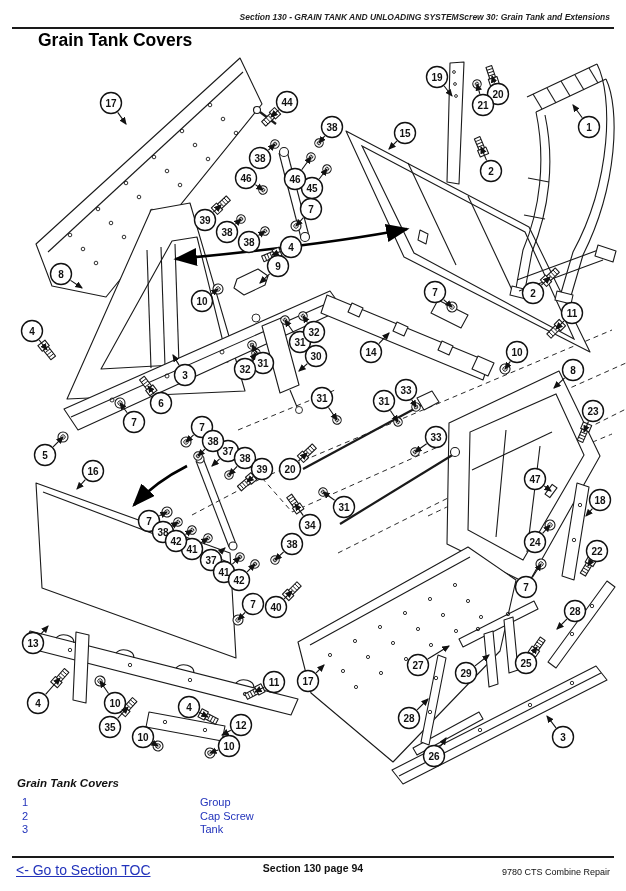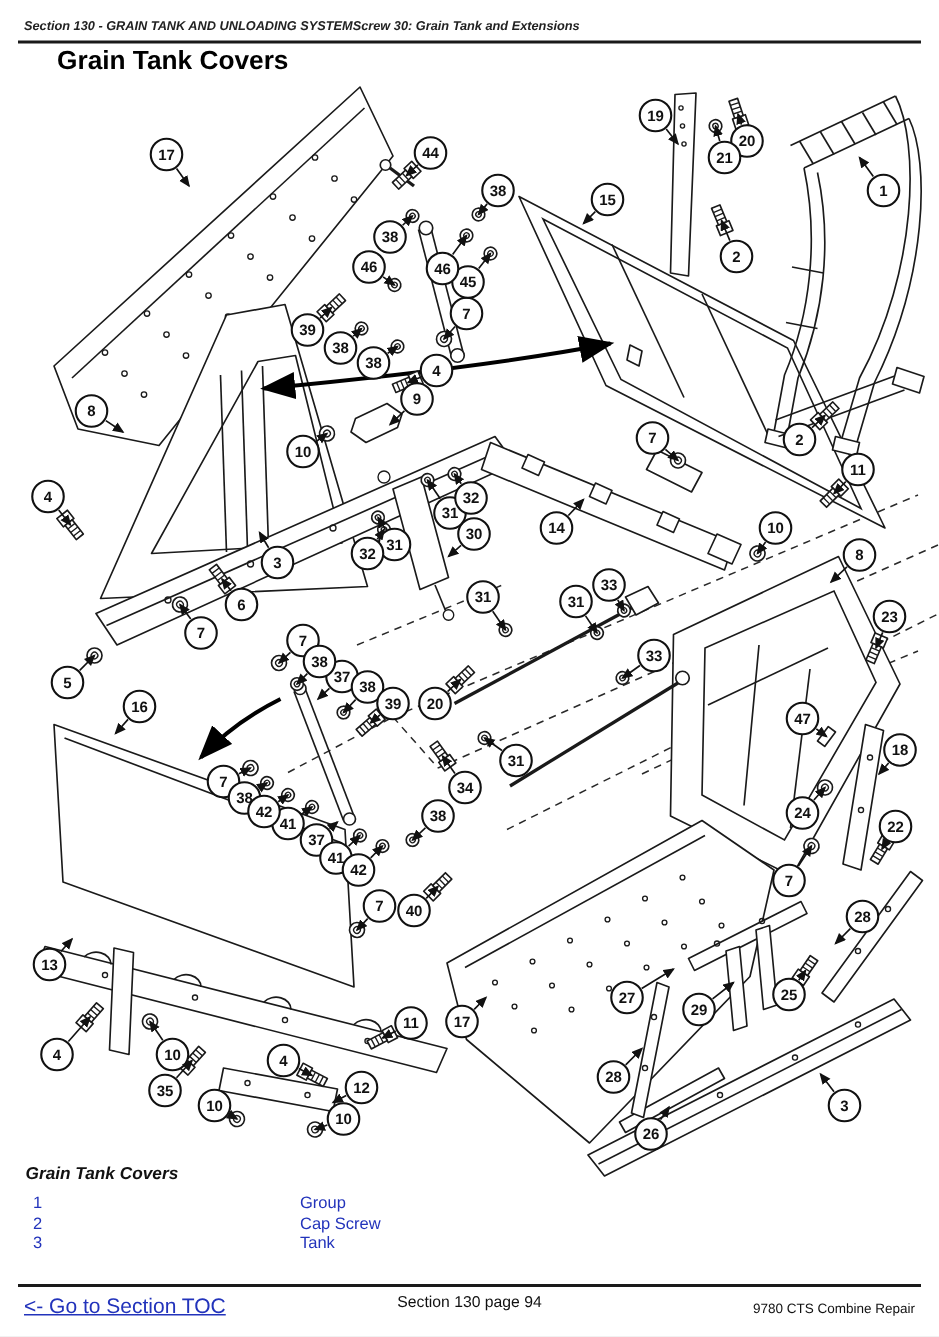--- a/index.html
+++ b/index.html
@@ -1,30 +1,30 @@
 <!DOCTYPE html>
 <html><head>
 <meta charset="utf-8">
 <style>
   html,body{margin:0;padding:0;background:#e8e8e8;}
   .page{position:relative;width:626px;height:891px;background:#ffffff;overflow:hidden;
         font-family:"Liberation Sans",sans-serif;color:#111;}
-  .hdr{position:absolute;top:12px;left:16px;right:16px;display:flex;justify-content:flex-start;}
+  .hdr{position:absolute;top:12px;left:16px;right:16px;display:flex;justify-content:flex-end;}
   .hdr span{font-size:8.5px;font-weight:bold;font-style:italic;color:#222;}
   .hdr-rule{position:absolute;top:27px;left:12px;right:12px;height:2px;background:#1a1a1a;}
   .title{position:absolute;top:30px;left:38px;font-size:17.5px;font-weight:bold;color:#000;}
   .caption{position:absolute;top:777px;left:17px;font-size:11.5px;font-weight:bold;font-style:italic;color:#111;}
   .legend{position:absolute;top:796px;left:22px;width:560px;}
   .legend .lg-head{font-size:11px;font-weight:bold;margin-bottom:2px;}
   .lg-row{display:flex;font-size:11px;line-height:13.5px;}
   .lg-num{width:178px;}
   .ftr-rule{position:absolute;top:856px;left:12px;right:12px;height:1.5px;background:#1a1a1a;}
   .ftr{position:absolute;top:862px;left:16px;right:16px;display:flex;justify-content:space-between;align-items:baseline;}
   .ftr .toc{font-size:14px;text-decoration:underline;}
-  .ftr .pg{font-size:10.5px;font-weight:normal;color:#111;position:absolute;left:0;right:0;text-align:center;}
+  .ftr .pg{font-size:10.5px;font-weight:bold;color:#111;position:absolute;left:0;right:0;text-align:center;}
   .ftr .man{font-size:9px;color:#111;text-align:center;}
   svg.diagram{position:absolute;top:0;left:0;}
   svg.diagram .part{fill:#fff;stroke:#1a1a1a;stroke-width:1.1;stroke-linejoin:round;}
   svg.diagram .ln{fill:none;stroke:#1a1a1a;stroke-width:1.1;}
   svg.diagram .thick{fill:none;stroke:#1a1a1a;stroke-width:2.2;}
   svg.diagram .dash{fill:none;stroke:#2a2a2a;stroke-width:1;stroke-dasharray:5,4;}
   svg.diagram .hole{fill:none;stroke:#1a1a1a;stroke-width:0.9;}
   svg.diagram .motion{fill:none;stroke:#000;stroke-width:2.6;}
   svg.diagram text{font-family:"Liberation Sans",sans-serif;font-weight:bold;font-size:10px;
        text-anchor:middle;fill:#111;}

